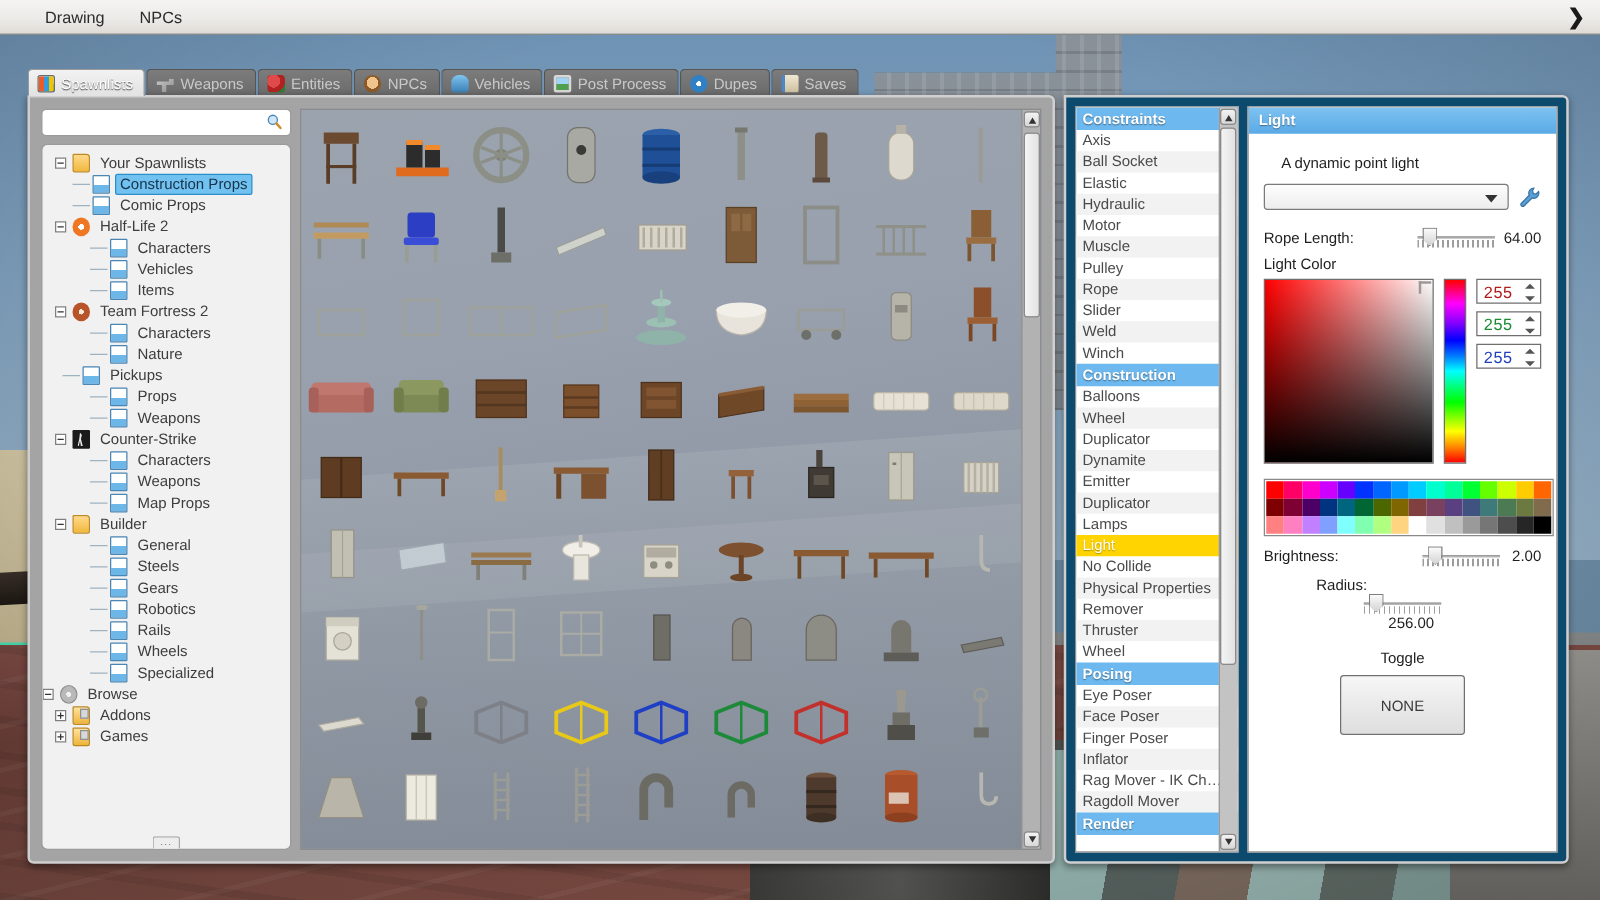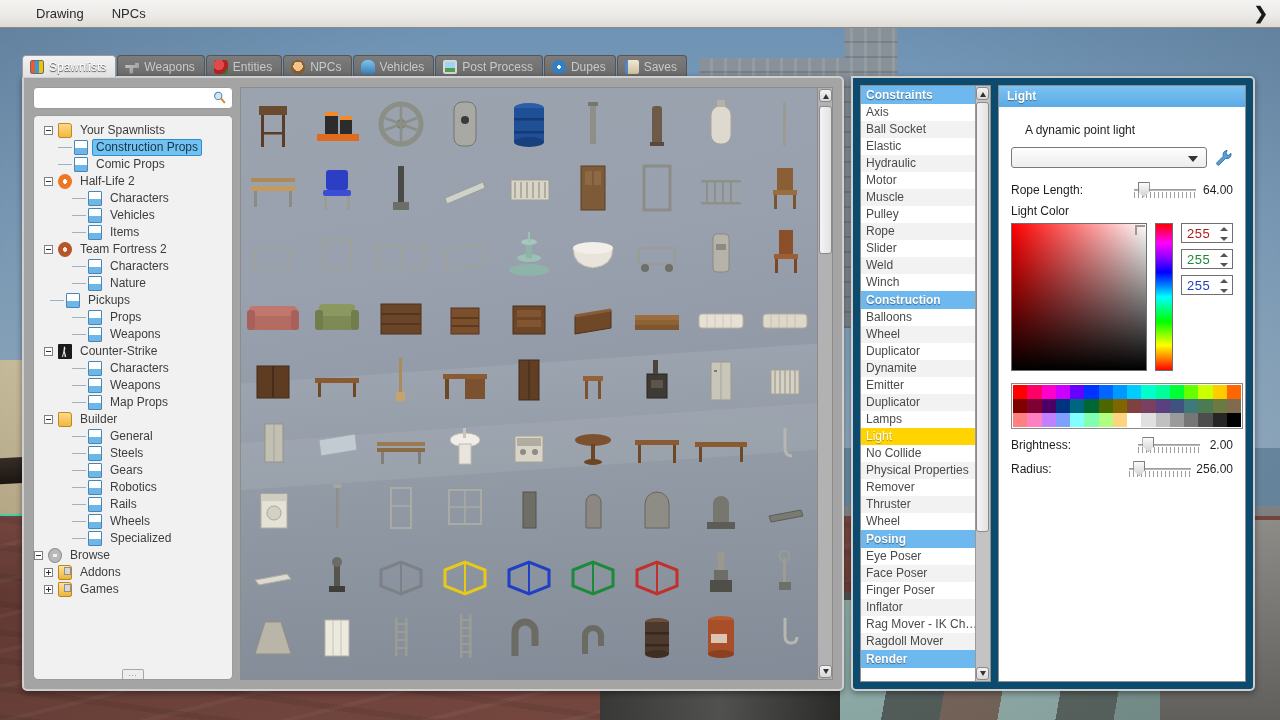--- a/index.html
+++ b/index.html
@@ -1390,26 +1390,30 @@
         <div class="slider-row">
           <span class="slider-label">Brightness:</span>
           <span class="slider-track">
             <span class="slider-line"></span>
             <span class="slider-ticks"></span>
             <span class="slider-knob"></span>
           </span>
           <span class="slider-value">2.00</span>
         </div>
 
-        <div class="slider-row" style="">
+        <div class="slider-row" style="flex-direction:column;">
           <span class="slider-label">Radius:</span>
           <span class="slider-track">
             <span class="slider-line"></span>
             <span class="slider-ticks"></span>
             <span class="slider-knob"></span>
           </span>
           <span class="slider-value">256.00</span>
         </div>
 
+        <div class="toggle-block">
+          <div class="toggle-label">Toggle</div>
+          <div class="toggle-btn">NONE</div>
+        </div>
       </div>
     </div>
   </div>
 </div>
 
 </body></html>

